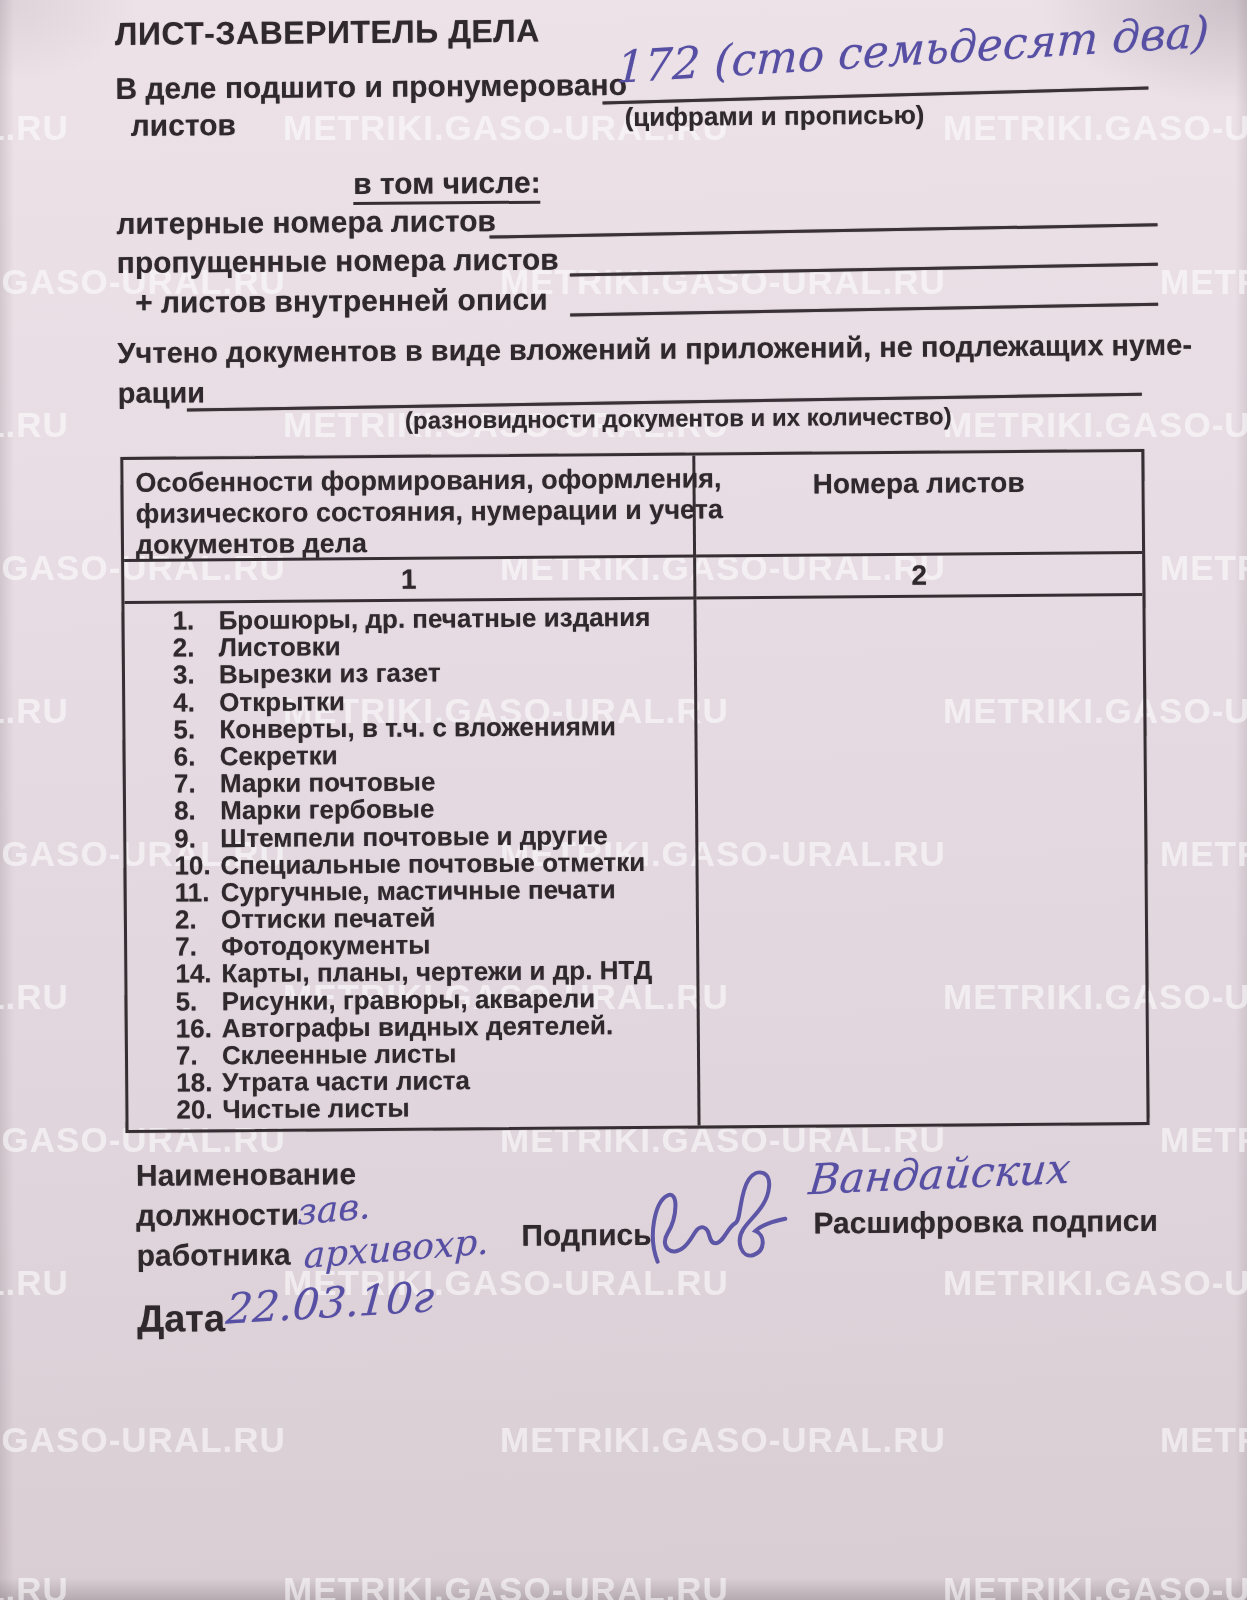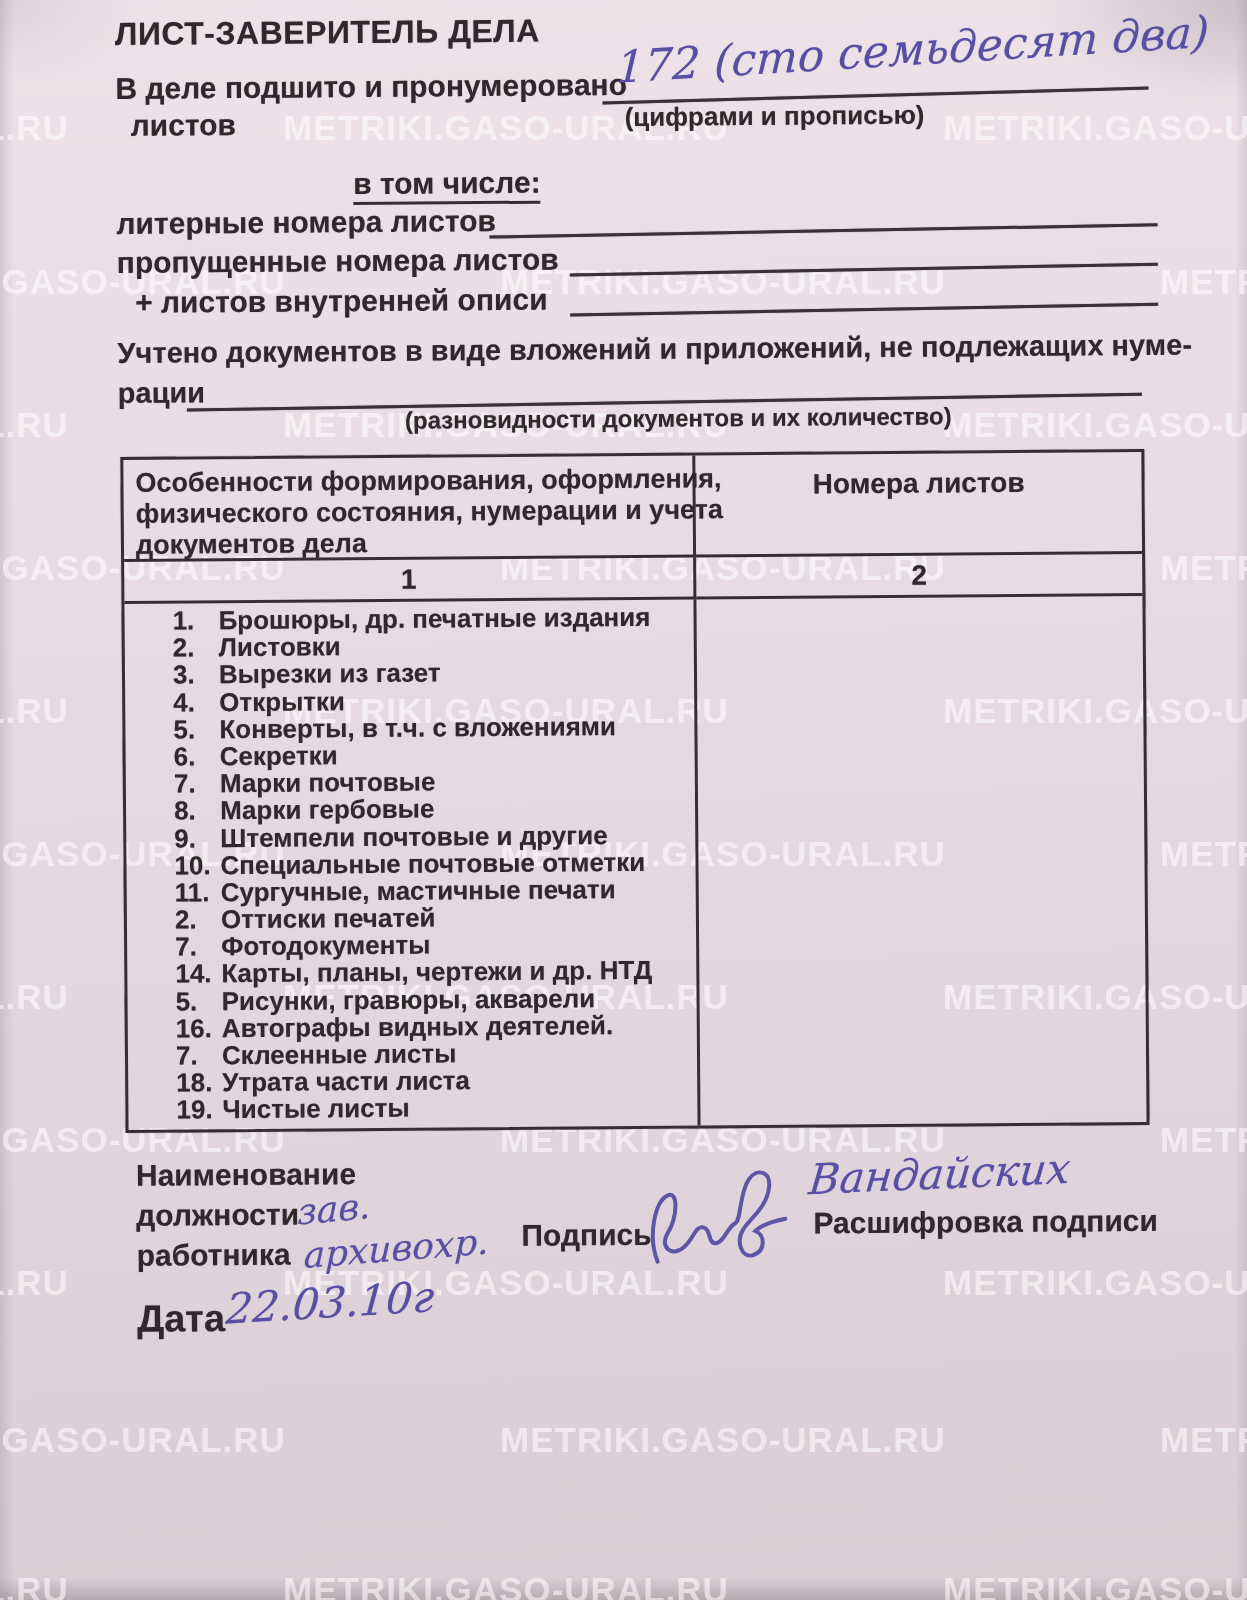--- a/index.html
+++ b/index.html
@@ -226,21 +226,21 @@
           </div>
         <div class="t-item">
             <span class="n">7.</span>
             <span>Склеенные листы</span>
           </div>
         <div class="t-item">
             <span class="n">18.</span>
             <span>Утрата части листа</span>
           </div>
         <div class="t-item">
-            <span class="n">19.</span>
+            <span class="n">20.</span>
             <span>Чистые листы</span>
           </div>
       </div>
       <div class="c"></div>
     </div>
 
     <div class="ink" style="left:133px;top:1152px;font-size:30px;line-height:40px;white-space:normal;width:260px">
       <div>Наименование</div>
       <div>должности</div>
       <div>работника</div>

